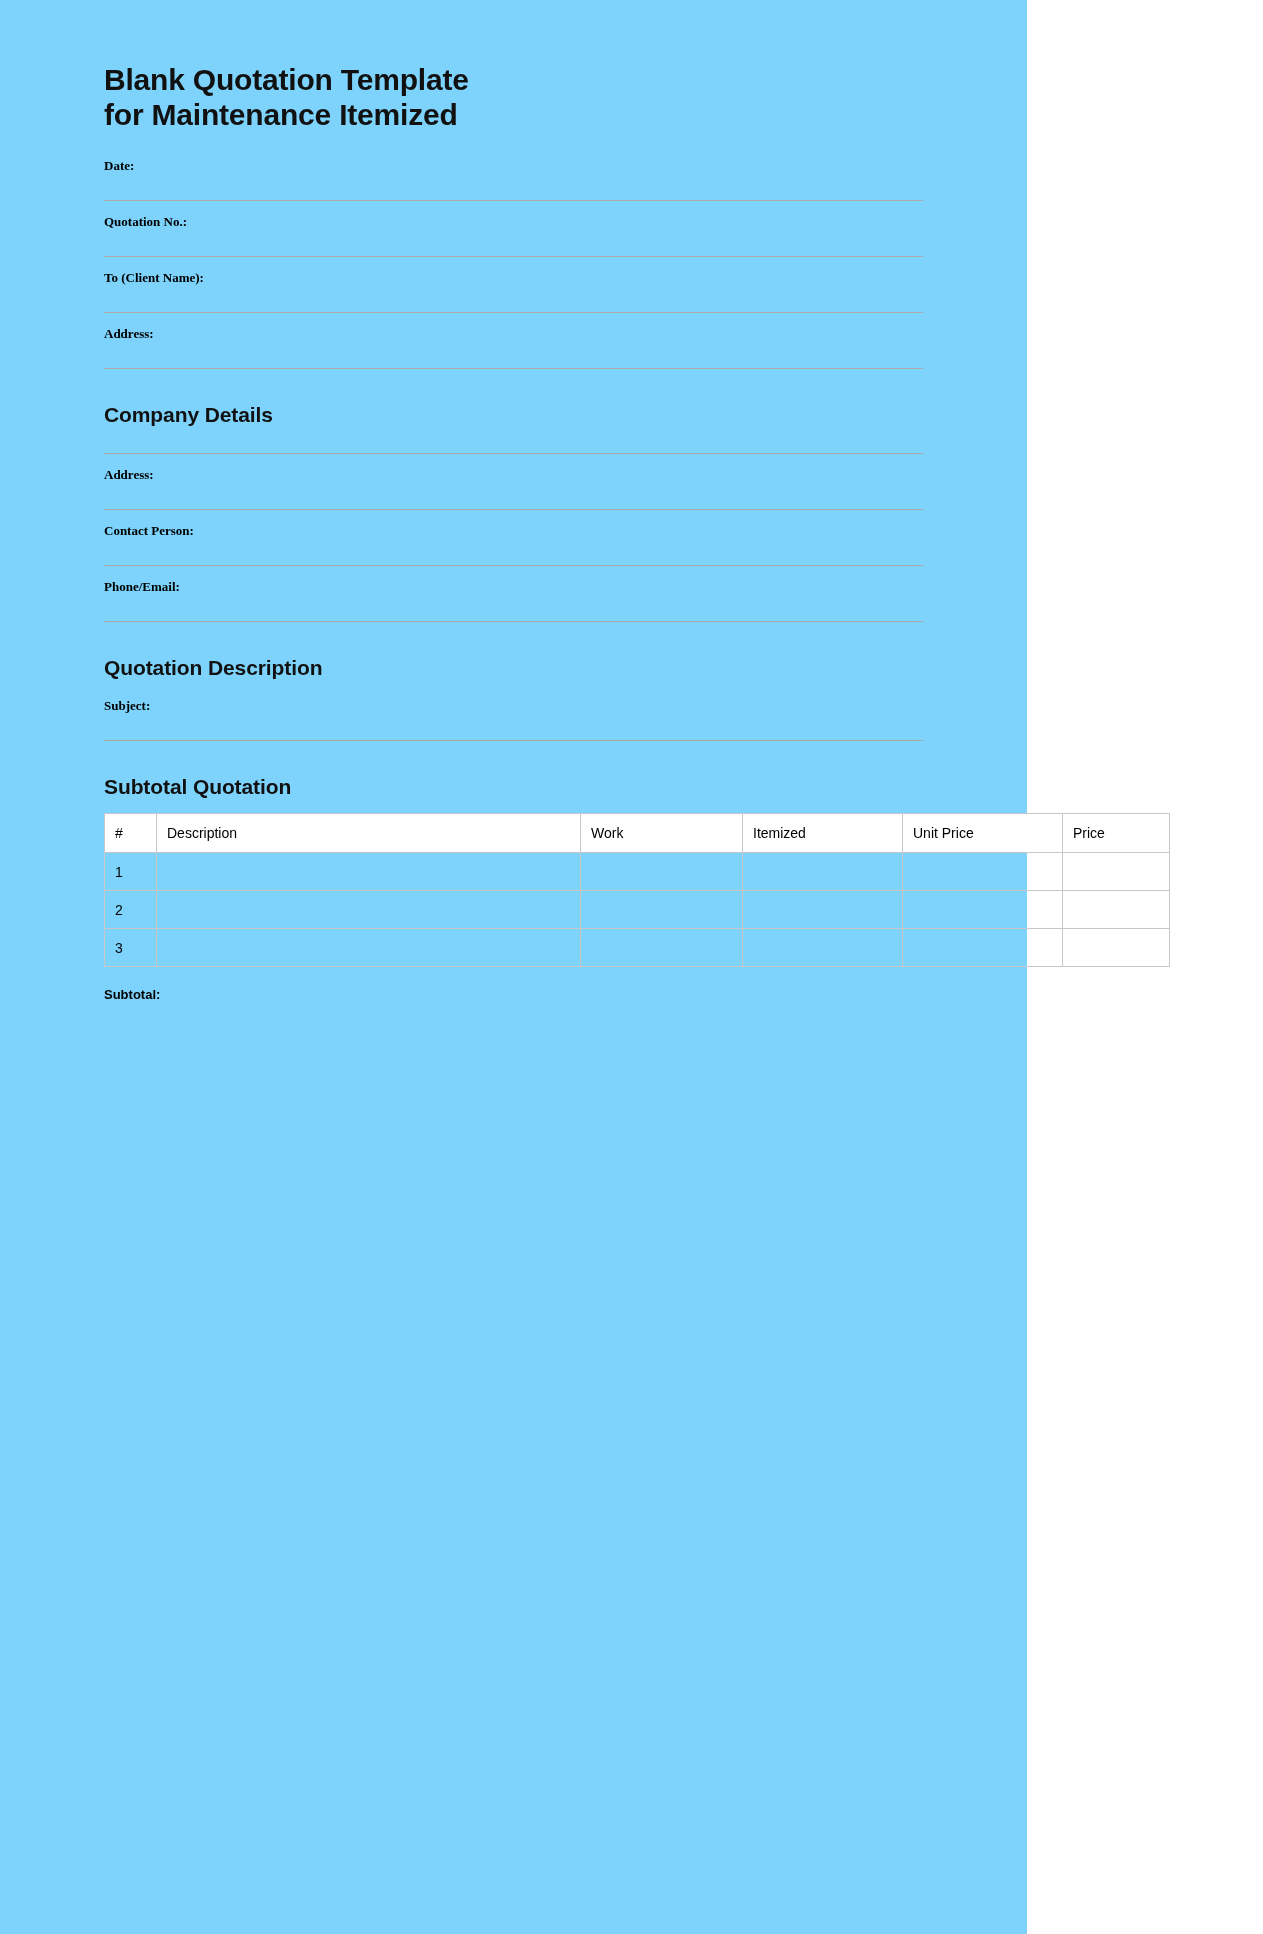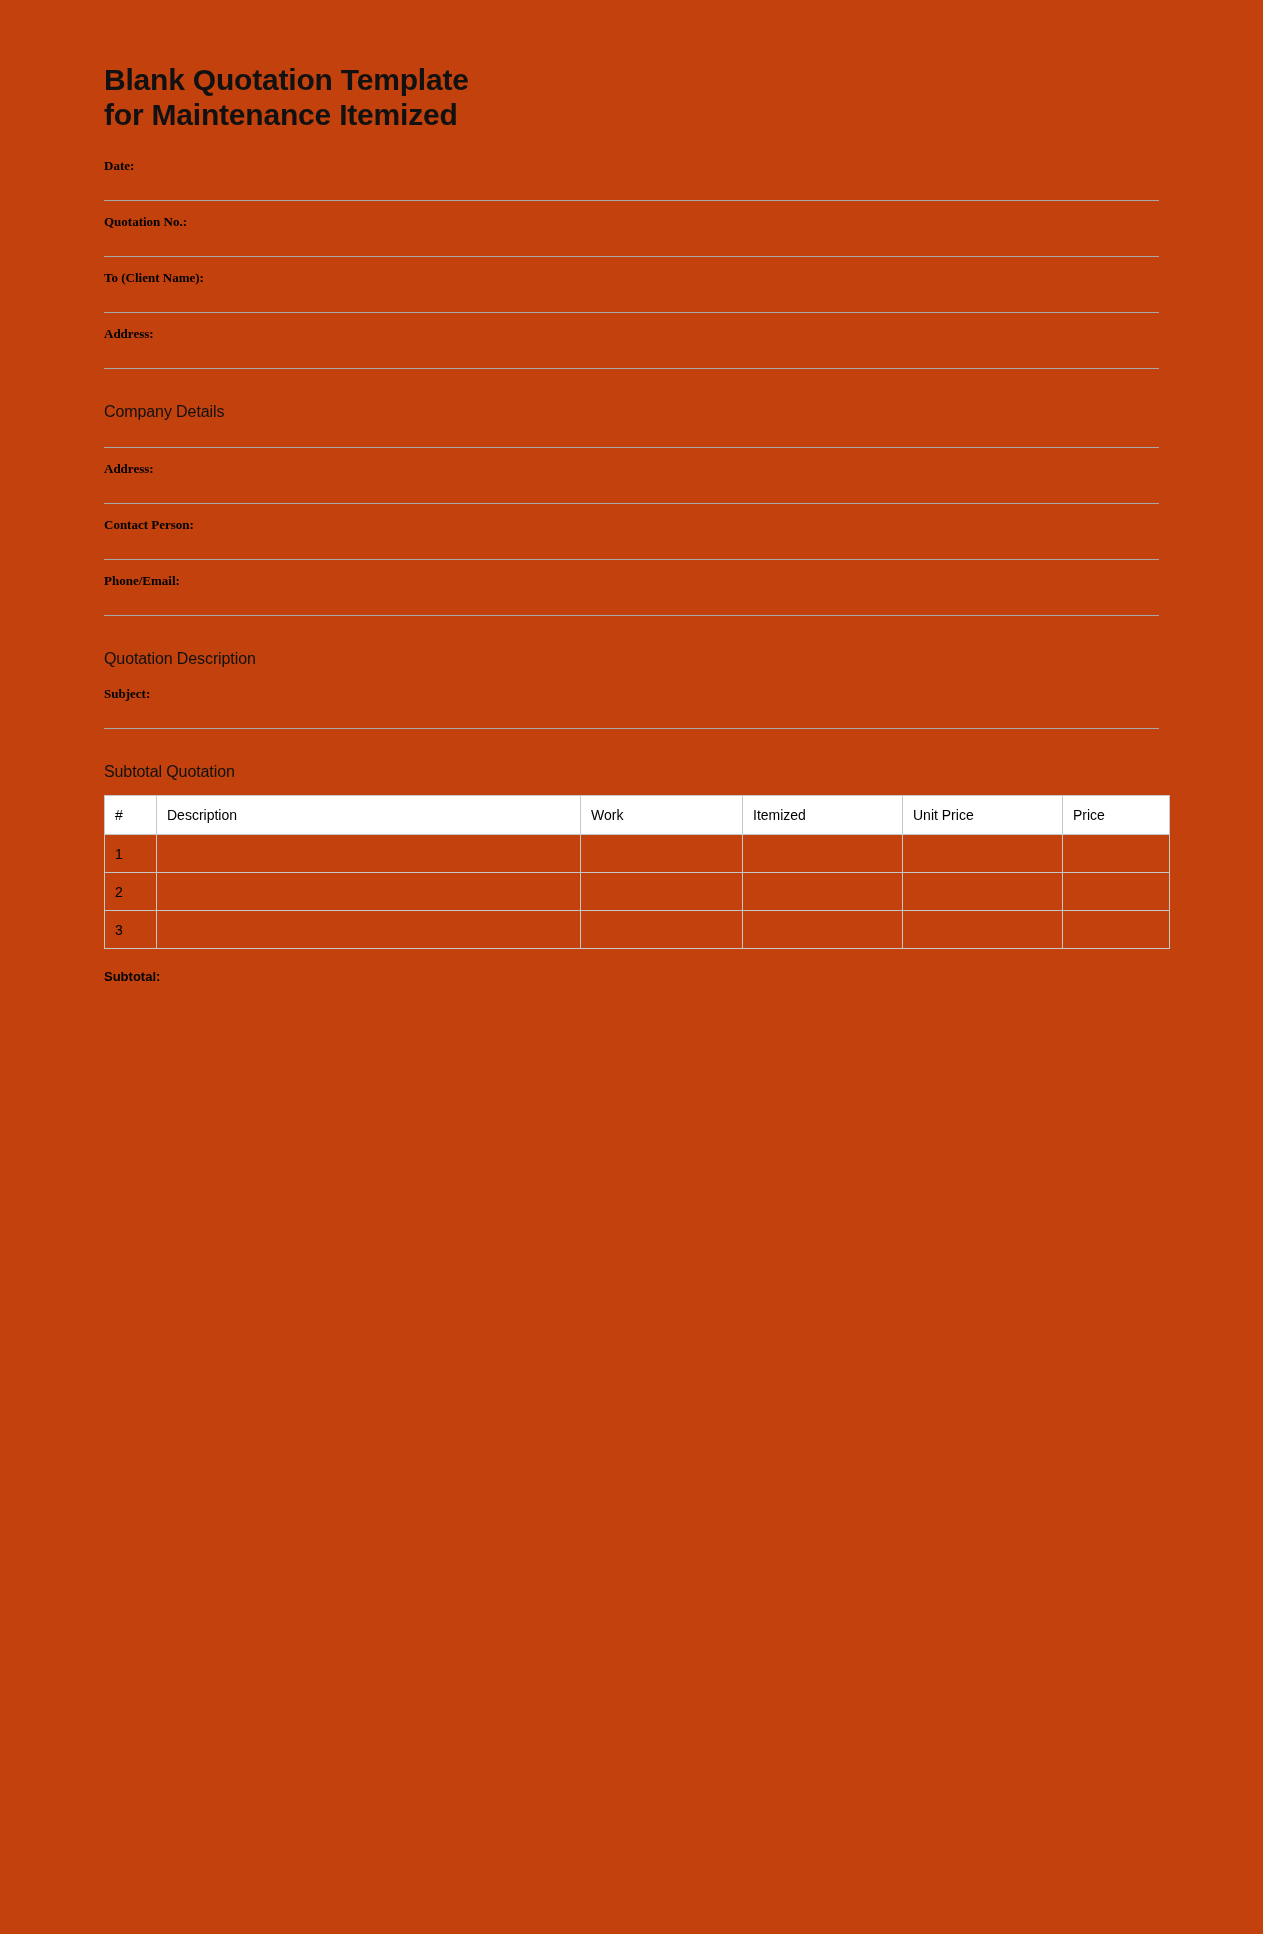--- a/index.html
+++ b/index.html
@@ -8,40 +8,40 @@
     background: #ffffff;
   }
   body {
     width: 1263px;
     min-height: 1934px;
     font-family: "Liberation Sans", sans-serif;
     color: #000000;
     -webkit-font-smoothing: antialiased;
   }
   .page {
-    width: 1263px;
+    width: 1027px;
     min-height: 1934px;
     box-sizing: border-box;
     padding: 62px 104px 0 104px;
-    background: #c2410c;
+    background: #7dd3fc;
   }
   .doc-title {
     font-size: 30px;
     font-weight: bold;
     line-height: 1.17;
     letter-spacing: -0.2px;
     margin: 0 0 22px 0;
     color: #111111;
   }
   .doc-title .line {
     display: block;
   }
   .section-heading {
-    font-size: 16px;
-    font-weight: normal;
+    font-size: 21px;
+    font-weight: bold;
     letter-spacing: -0.1px;
     margin: 34px 0 14px 0;
     color: #111111;
   }
   .field {
     margin: 0 0 0 0;
     padding: 0;
   }
   .field-label {
     display: block;

